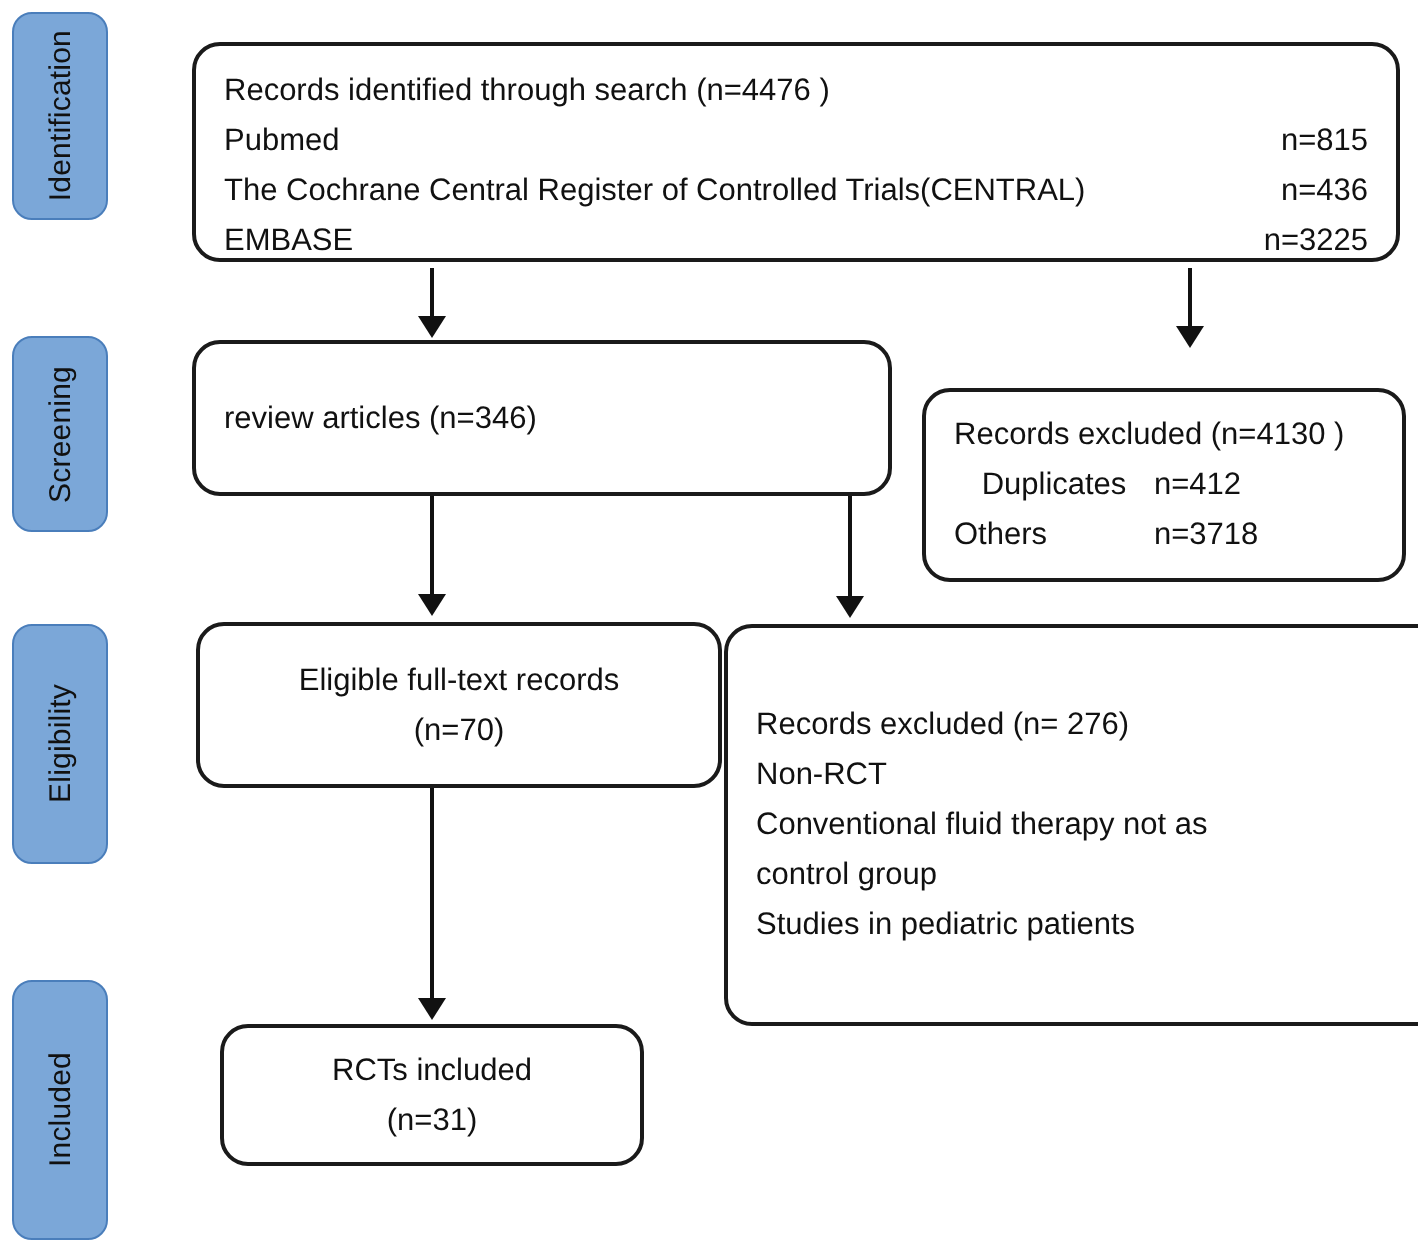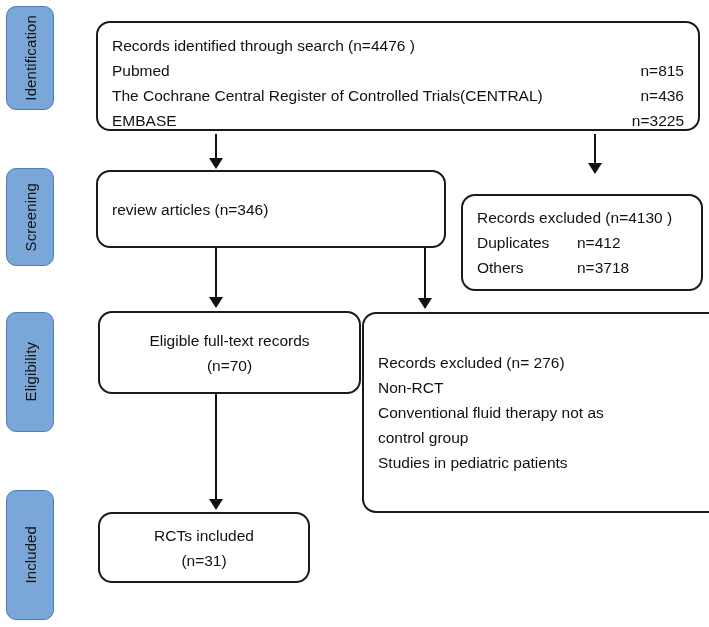--- a/index.html
+++ b/index.html
@@ -147,21 +147,21 @@
       </div>
     </div>
   </div>
 
   <div class="flow-box" style="left:461px; top:176px; width:242px; height:97px;margin-top:18px;">
     <div class="box-inner">
       <div class="line">
         <span class="lbl">Records excluded (n=4130 )</span>
       </div>
       <div class="line">
-        <span class="lbl" style="min-width:100px;">Duplicates</span>
+        <span class="lbl" style="min-width:100px;text-align:center;">Duplicates</span>
         <span class="num">n=412</span>
       </div>
       <div class="line">
         <span class="lbl" style="min-width:100px;">Others</span>
         <span class="num">n=3718</span>
       </div>
     </div>
   </div>
 
   <div class="conn-v" style="left:215px; top:248px; height:50px;"></div>
@@ -203,21 +203,21 @@
         <span class="lbl">Studies in pediatric patients</span>
         <span class="spacer"></span>
         <span class="num">n=28</span>
       </div>
     </div>
   </div>
 
   <div class="conn-v" style="left:215px; top:394px; height:106px;"></div>
   <div class="arrow-down" style="left:209px; top:499px;"></div>
 
-  <div class="flow-box" style="left:98px; top:512px; width:212px; height:71px;">
+  <div class="flow-box" style="left:110px; top:512px; width:212px; height:71px;">
     <div class="box-inner">
       <div class="line center">
         <span class="lbl">RCTs included</span>
       </div>
       <div class="line center">
         <span class="lbl">(n=31)</span>
       </div>
     </div>
   </div>
 

